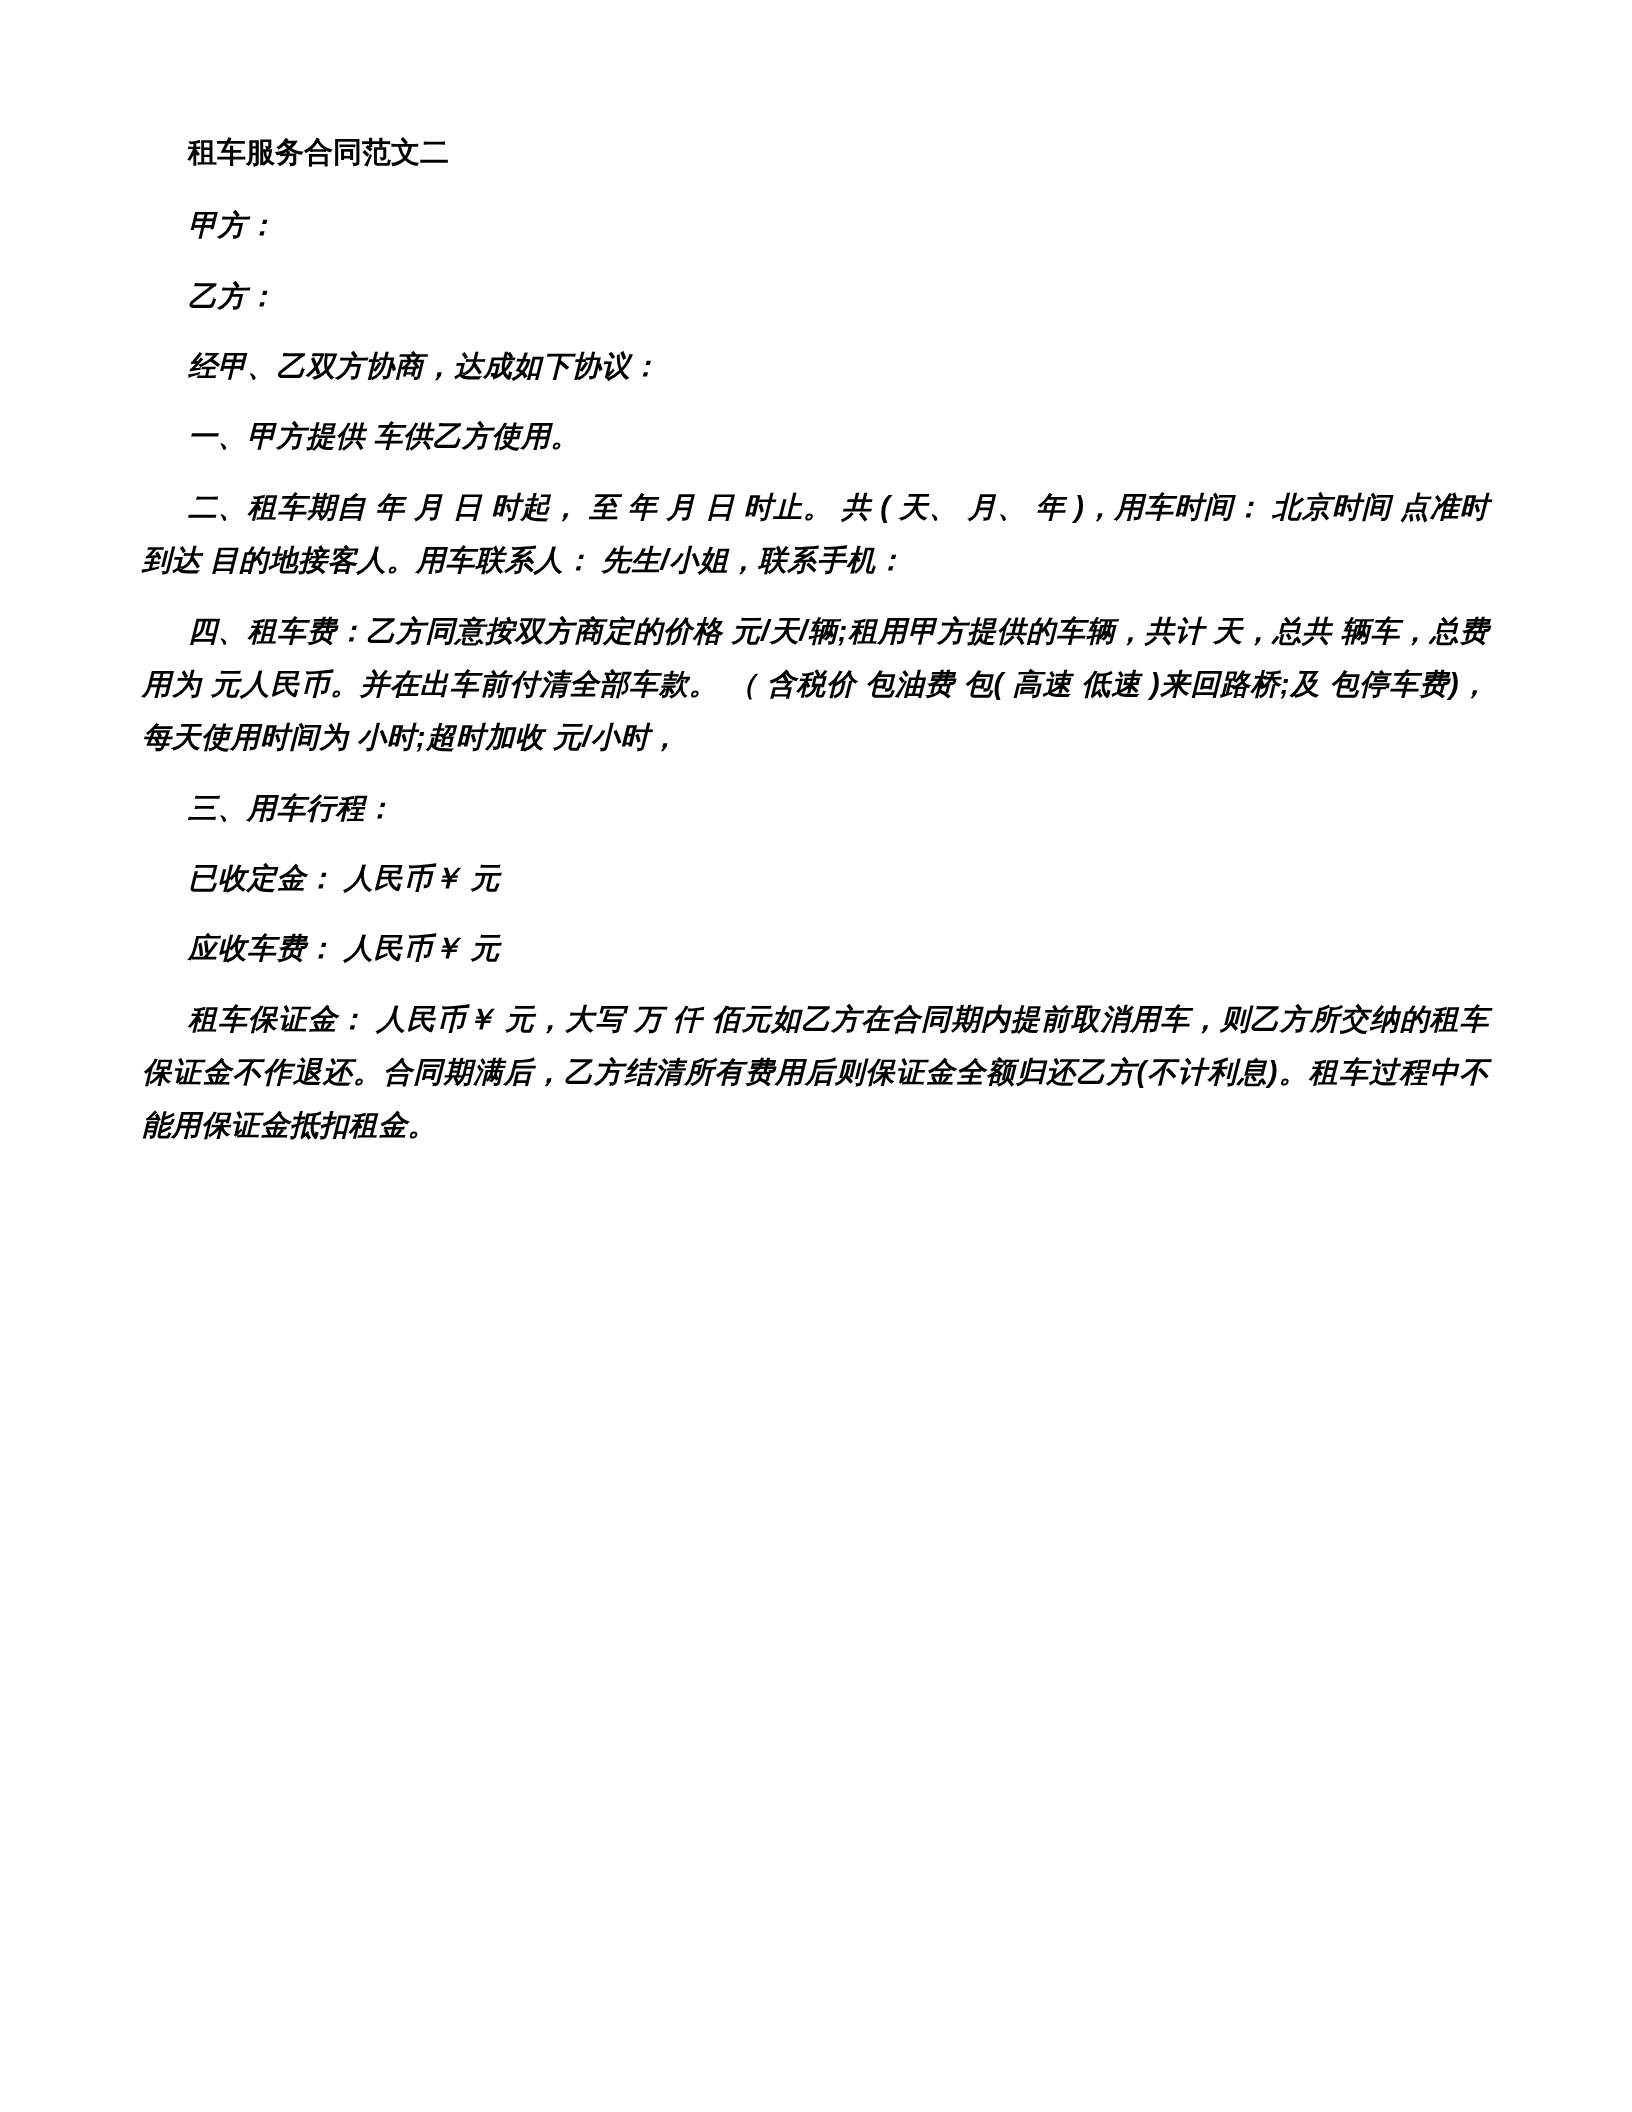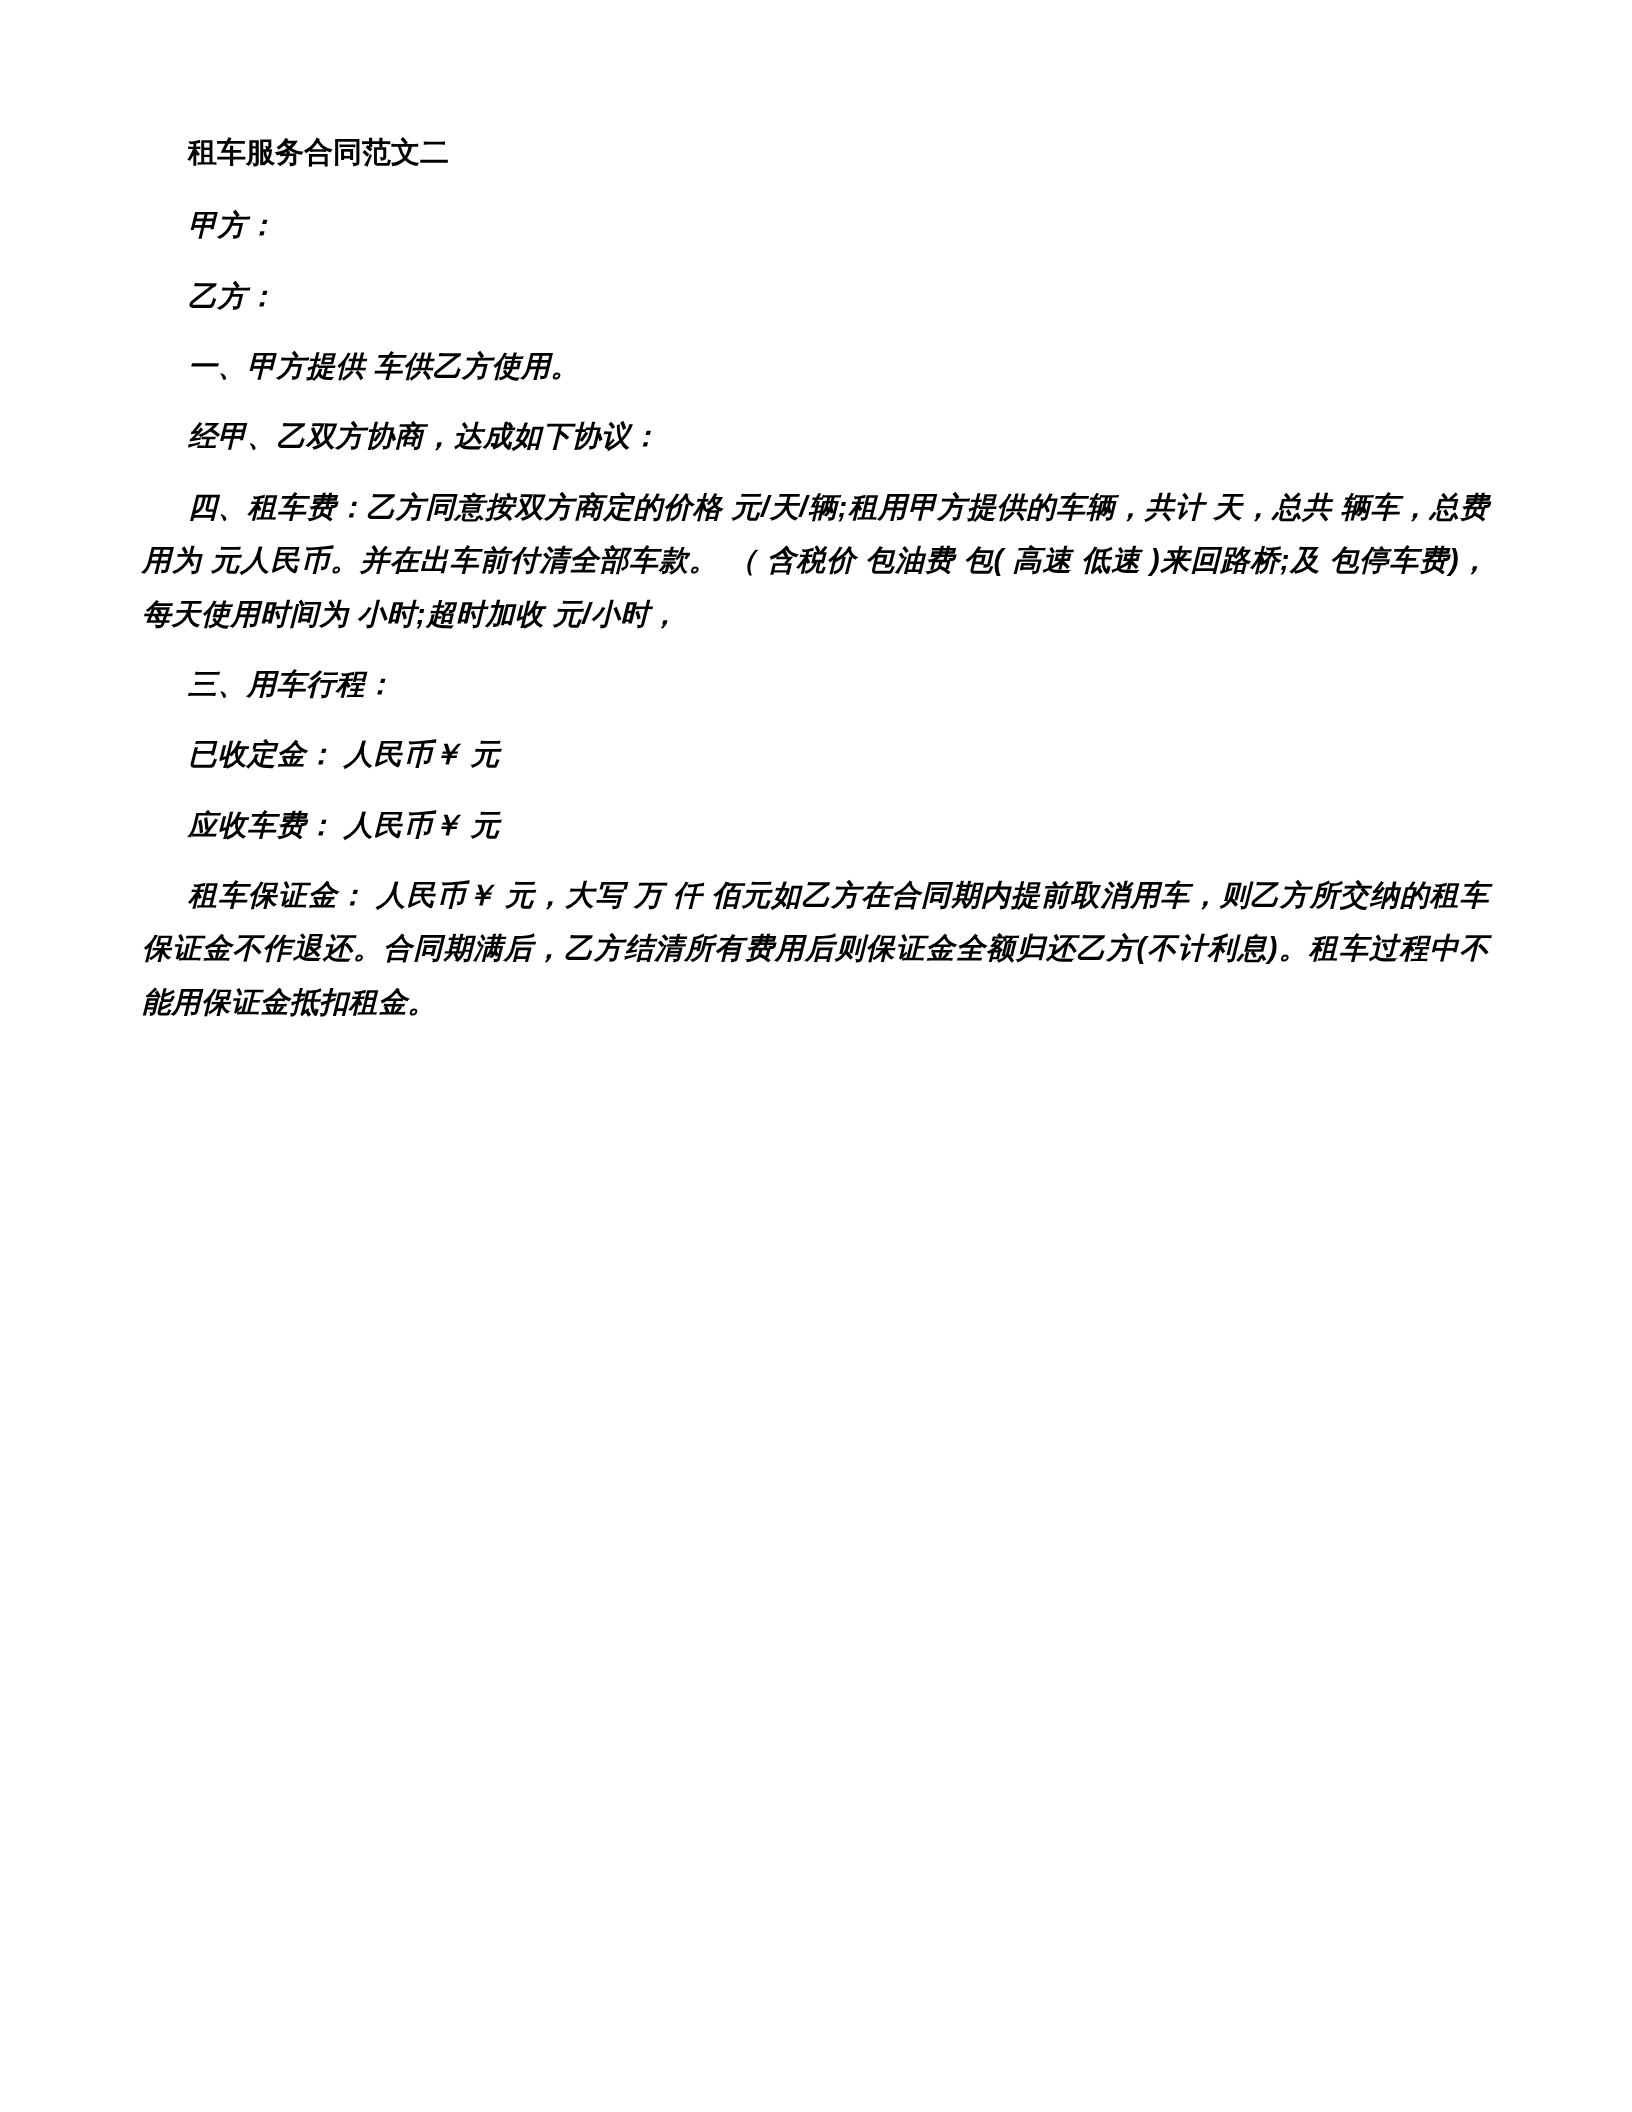--- a/index.html
+++ b/index.html
@@ -34,20 +34,21 @@
     font-style: italic;
   }
 </style>
 </head>
 <body>
 
 <div class="page">
   <h1 class="doc-title">租车服务合同范文二</h1>
   <p class="para">甲方：</p>
   <p class="para">乙方：</p>
+  <p class="para">经甲、乙双方协商，达成如下协议：</p>
   <p class="para">一、甲方提供 车供乙方使用。</p>
-  <p class="para">经甲、乙双方协商，达成如下协议：</p>
+  <p class="para">二、租车期自 年 月 日 时起， 至 年 月 日 时止。 共 ( 天、 月、 年 )，用车时间： 北京时间 点准时到达 目的地接客人。用车联系人： 先生/小姐，联系手机：</p>
   <p class="para">四、租车费：乙方同意按双方商定的价格 元/天/辆;租用甲方提供的车辆，共计 天，总共 辆车，总费用为 元人民币。并在出车前付清全部车款。 （ 含税价 包油费 包( 高速 低速 )来回路桥;及 包停车费)，每天使用时间为 小时;超时加收 元/小时，</p>
   <p class="para">三、用车行程：</p>
   <p class="para">已收定金： 人民币￥ 元</p>
   <p class="para">应收车费： 人民币￥ 元</p>
   <p class="para">租车保证金： 人民币￥ 元，大写 万 仟 佰元如乙方在合同期内提前取消用车，则乙方所交纳的租车保证金不作退还。合同期满后，乙方结清所有费用后则保证金全额归还乙方(不计利息)。租车过程中不能用保证金抵扣租金。</p>
 </div>
 
 </body></html>

